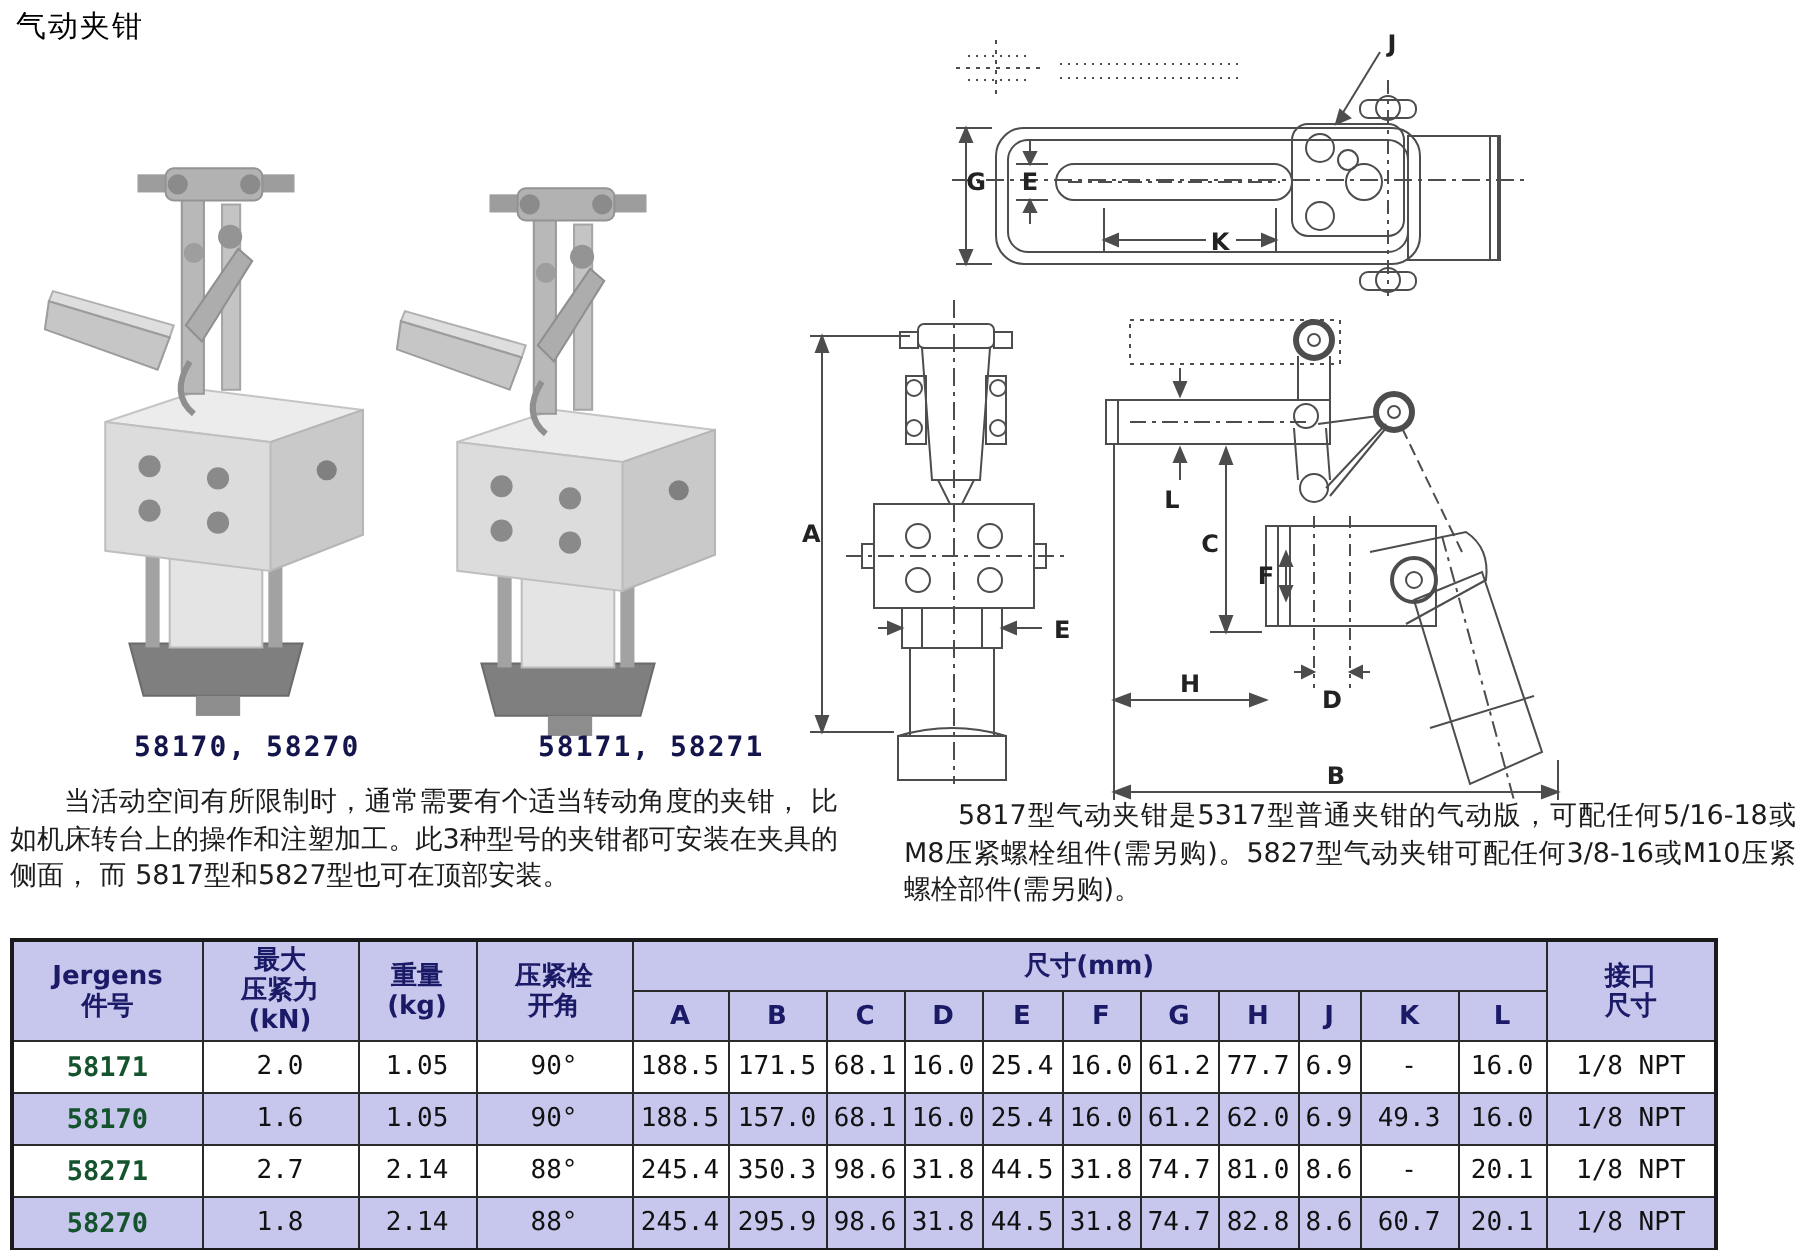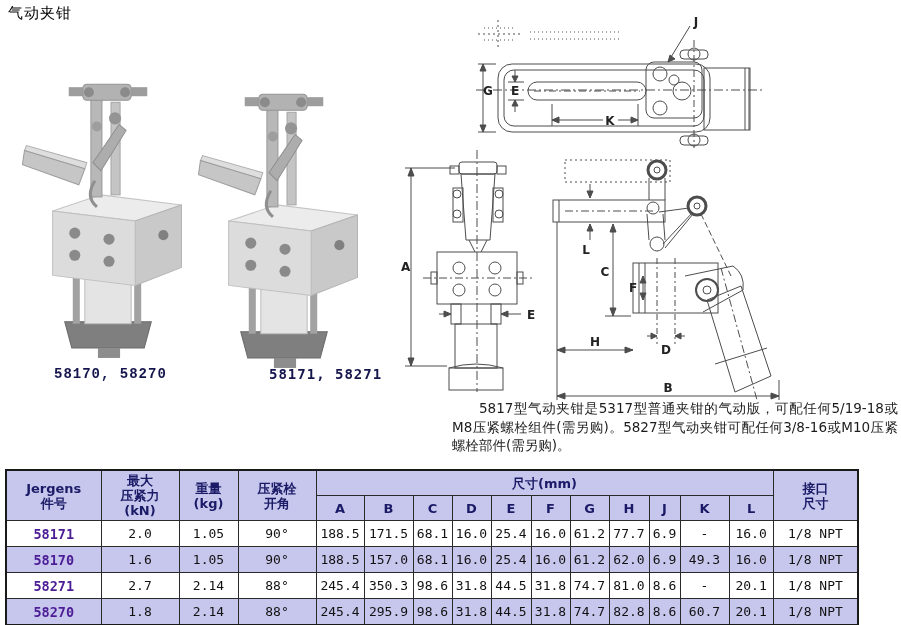--- a/index.html
+++ b/index.html
@@ -10,21 +10,21 @@
   .title{
     position:absolute;left:8px;top:4px;font-size:15px;font-weight:normal;color:#000;
     letter-spacing:1px;
   }
   
   .photo{position:absolute;}
   .caption{
     position:absolute;top:366px;font-size:14px;font-weight:bold;color:#15154d;
     font-family:"DejaVu Sans Mono",monospace;letter-spacing:1px;white-space:nowrap;
   }
-  .cap-left{left:54px;font-family:Liberation Mono, monospace;}
+  .cap-left{left:67px;}
   .cap-right{left:243px;margin-left:26px;}
   
   .para{
     position:absolute;font-size:13.5px;line-height:18.5px;color:#1c1c1c;
     text-indent:2em;text-align:justify;
   }
   .para-left{left:5px;top:392px;width:414px;}
   .para-right{left:452px;top:399px;width:446px;}
   
   .drawing{position:absolute;}
@@ -42,21 +42,21 @@
   .spec-table th{
     background:#c7c7ee;color:#1a1a66;font-weight:bold;font-size:13px;line-height:15px;
     white-space:pre-line;
   }
   .spec-table thead tr.hdr-sub th{height:24px;}
   .spec-table td{
     font-family:"DejaVu Sans Mono",monospace;font-size:13px;height:25px;color:#111;
     white-space:nowrap;
   }
   .spec-table tbody tr:nth-child(even) td{background:#c7c7ee;}
-  .spec-table td.part{font-weight:bold;color:#4c1d95;font-size:13.5px;}
+  .spec-table td.part{font-weight:bold;color:#14532d;font-size:13.5px;}
 </style>
 </head>
 <body>
 
 <div class="page">
 
   <div class="title">气动夹钳</div>
 
   <svg width="0" height="0" style="position:absolute">
     <defs>
@@ -277,21 +277,22 @@
       <polygon points="244,248 236,245 236,251" fill="#4d4d4d"></polygon>
     </g>
     <text x="51" y="106" text-anchor="middle">L</text>
     <text x="70" y="128" text-anchor="middle">C</text>
     <text x="98" y="144" text-anchor="middle">F</text>
     <text x="131" y="206" text-anchor="middle">D</text>
     <text x="60" y="198" text-anchor="middle">H</text>
     <text x="133" y="244" text-anchor="middle">B</text>
   </svg>
 
-  <div class="para para-right">5817型气动夹钳是5317型普通夹钳的气动版，可配任何5/19-18或M8压紧螺栓组件(需另购)。5827型气动夹钳可配任何3/8-16或M10压紧螺栓部件(需另购)。</div>
+  <div class="para para-left">当活动空间有所限制时，通常需要有个适当转动角度的夹钳， 比如机床转台上的操作和注塑加工。此3种型号的夹钳都可安装在夹具的侧面， 而 5817型和5827型也可在顶部安装。</div>
+  <div class="para para-right">5817型气动夹钳是5317型普通夹钳的气动版，可配任何5/16-18或M8压紧螺栓组件(需另购)。5827型气动夹钳可配任何3/8-16或M10压紧螺栓部件(需另购)。</div>
 
   <table class="spec-table">
     <colgroup>
       <col style="width:95px">
         <col style="width:78px">
         <col style="width:59px">
         <col style="width:78px">
       <col style="width:48px">
         <col style="width:49px">
         <col style="width:39px">

